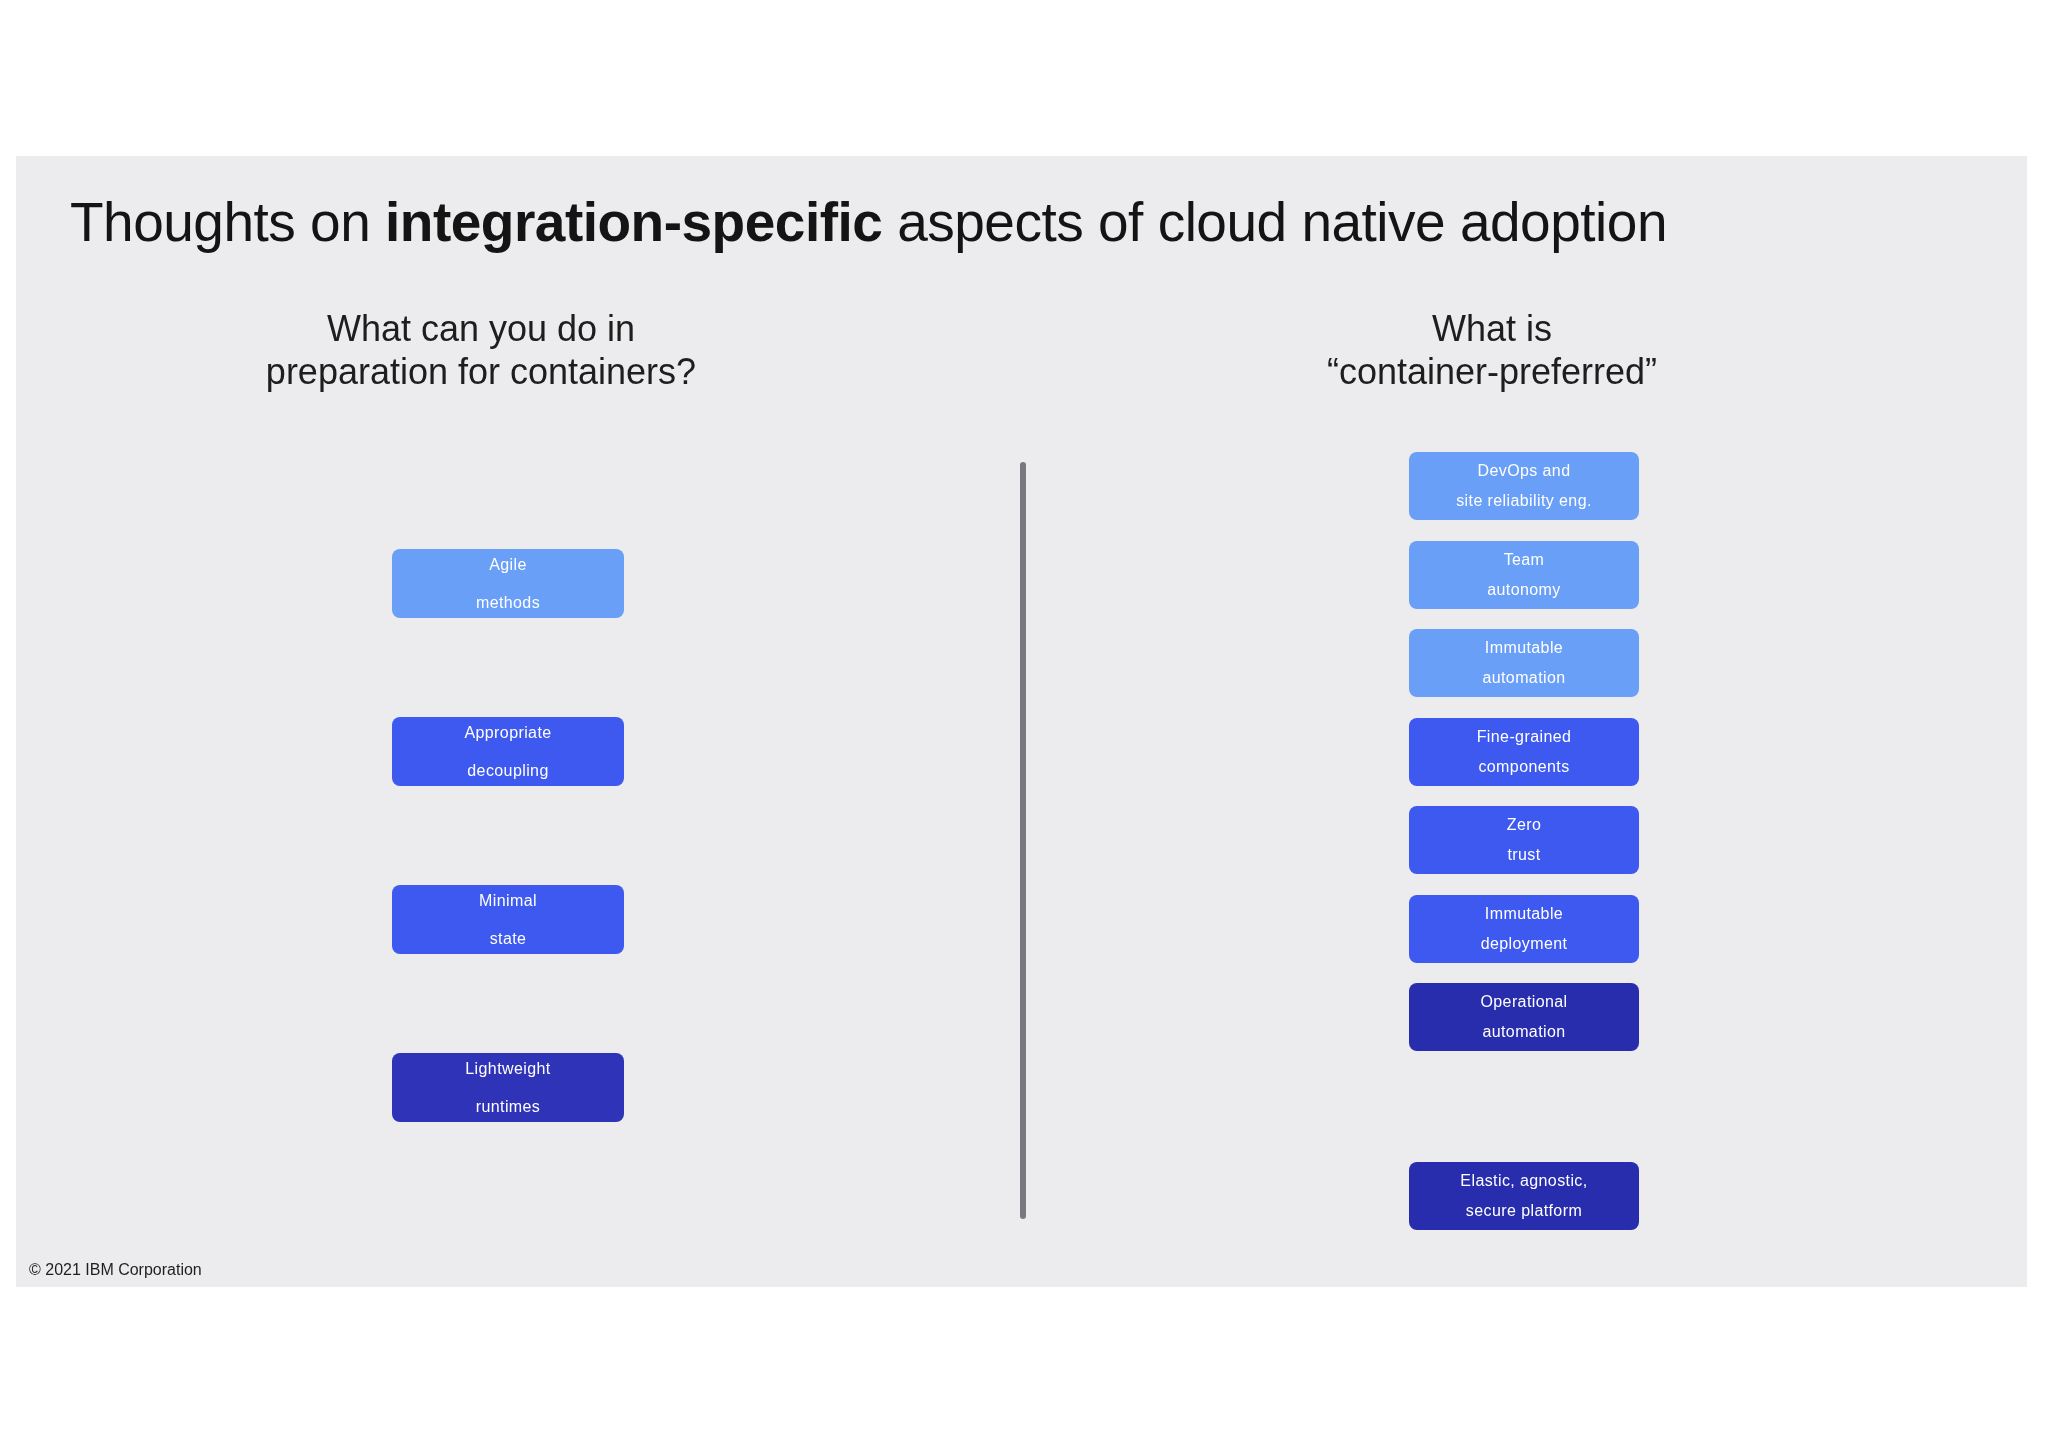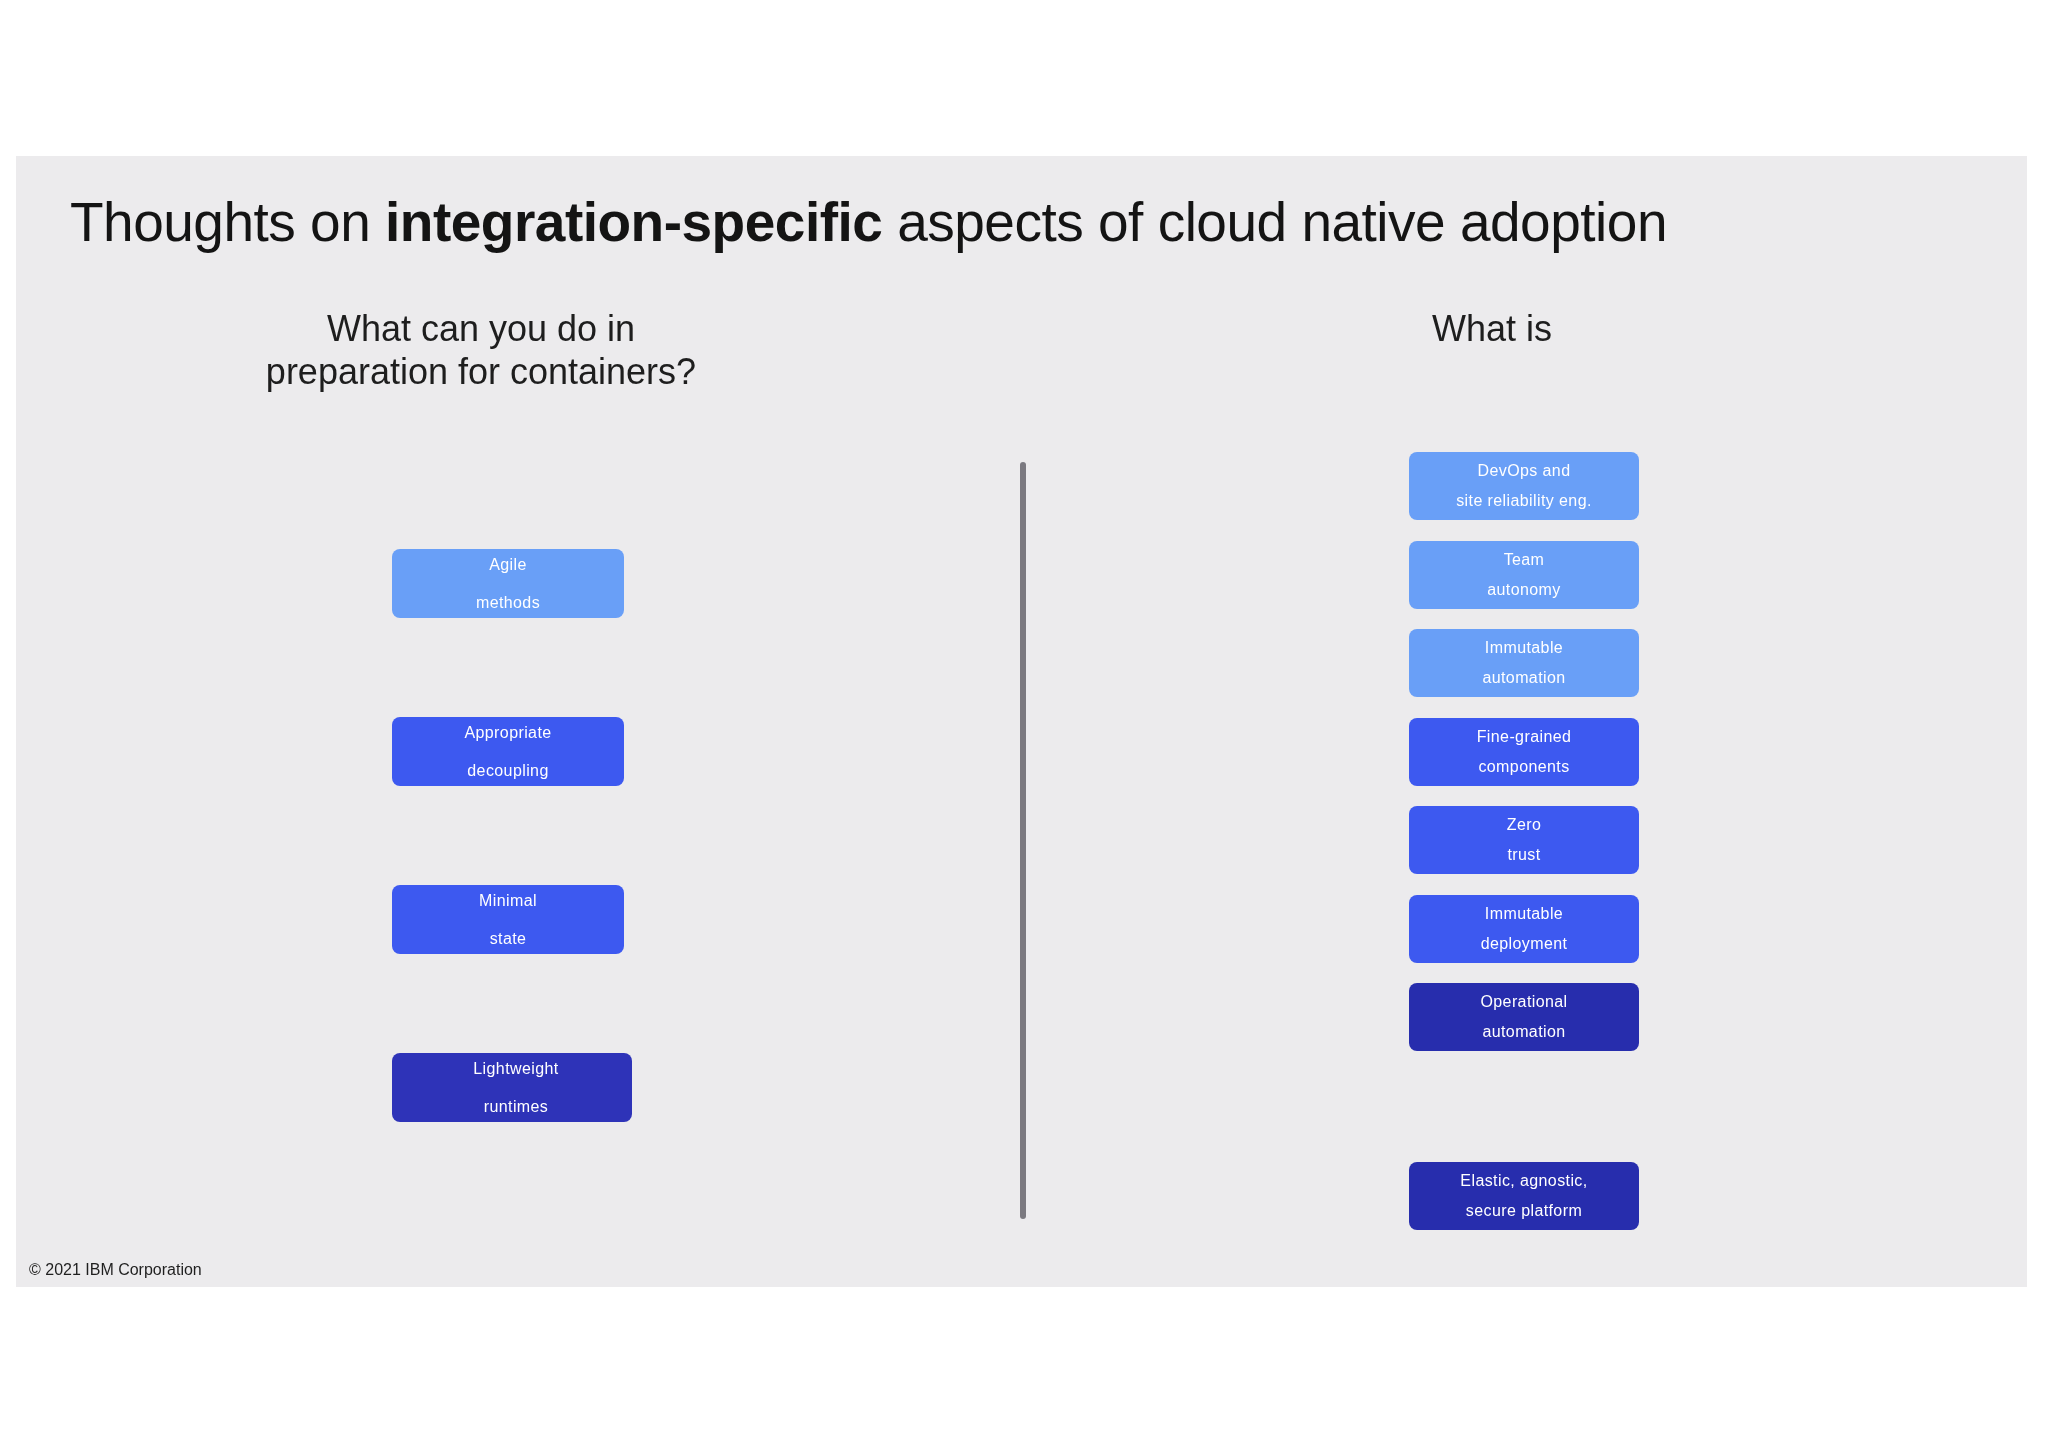--- a/index.html
+++ b/index.html
@@ -64,21 +64,21 @@
     font-size: 16px;
     line-height: 30px;
     letter-spacing: 0.4px;
     text-align: center;
   }
   .box span { display: block; }
   .box.lcol { left: 392px;  width: 232px; height: 69px; gap: 8px; }
   .box.rcol { left: 1409px; width: 230px; height: 68px; }
   .tone-light { background: var(--light-blue, #699FF7); }
   .tone-mid   { background: var(--mid-blue,   #3D59F0); }
-  .tone-dark  { background: var(--dark-blue,  #2E33B8); padding-left: 8px; }
+  .tone-dark  { background: var(--dark-blue,  #2E33B8); }
   .tone-deep  { background: var(--deep-blue,  #272DAD); }
   .footer {
     position: absolute;
     left: 29px;
     top: 1261px;
     font-size: 16px;
     color: var(--footer-text, #1F1F1F);
   }
 </style>
 </head>
@@ -89,20 +89,21 @@
 
   <h1 class="title"><span>Thoughts on </span><span class="em">integration-specific</span><span> aspects of cloud native adoption</span></h1>
 
   <div class="col-heading left">
     <span>What can you do in</span>
     <span>preparation for containers?</span>
   </div>
 
   <div class="col-heading right">
     <span>What is</span>
+    <span>“container-preferred”</span>
   </div>
 
   <div class="divider"></div>
 
   <div class="box lcol tone-light" style="top:549px">
     <span>Agile</span>
     <span>methods</span>
   </div>
   <div class="box lcol tone-mid" style="top:717px">
     <span>Appropriate</span>

